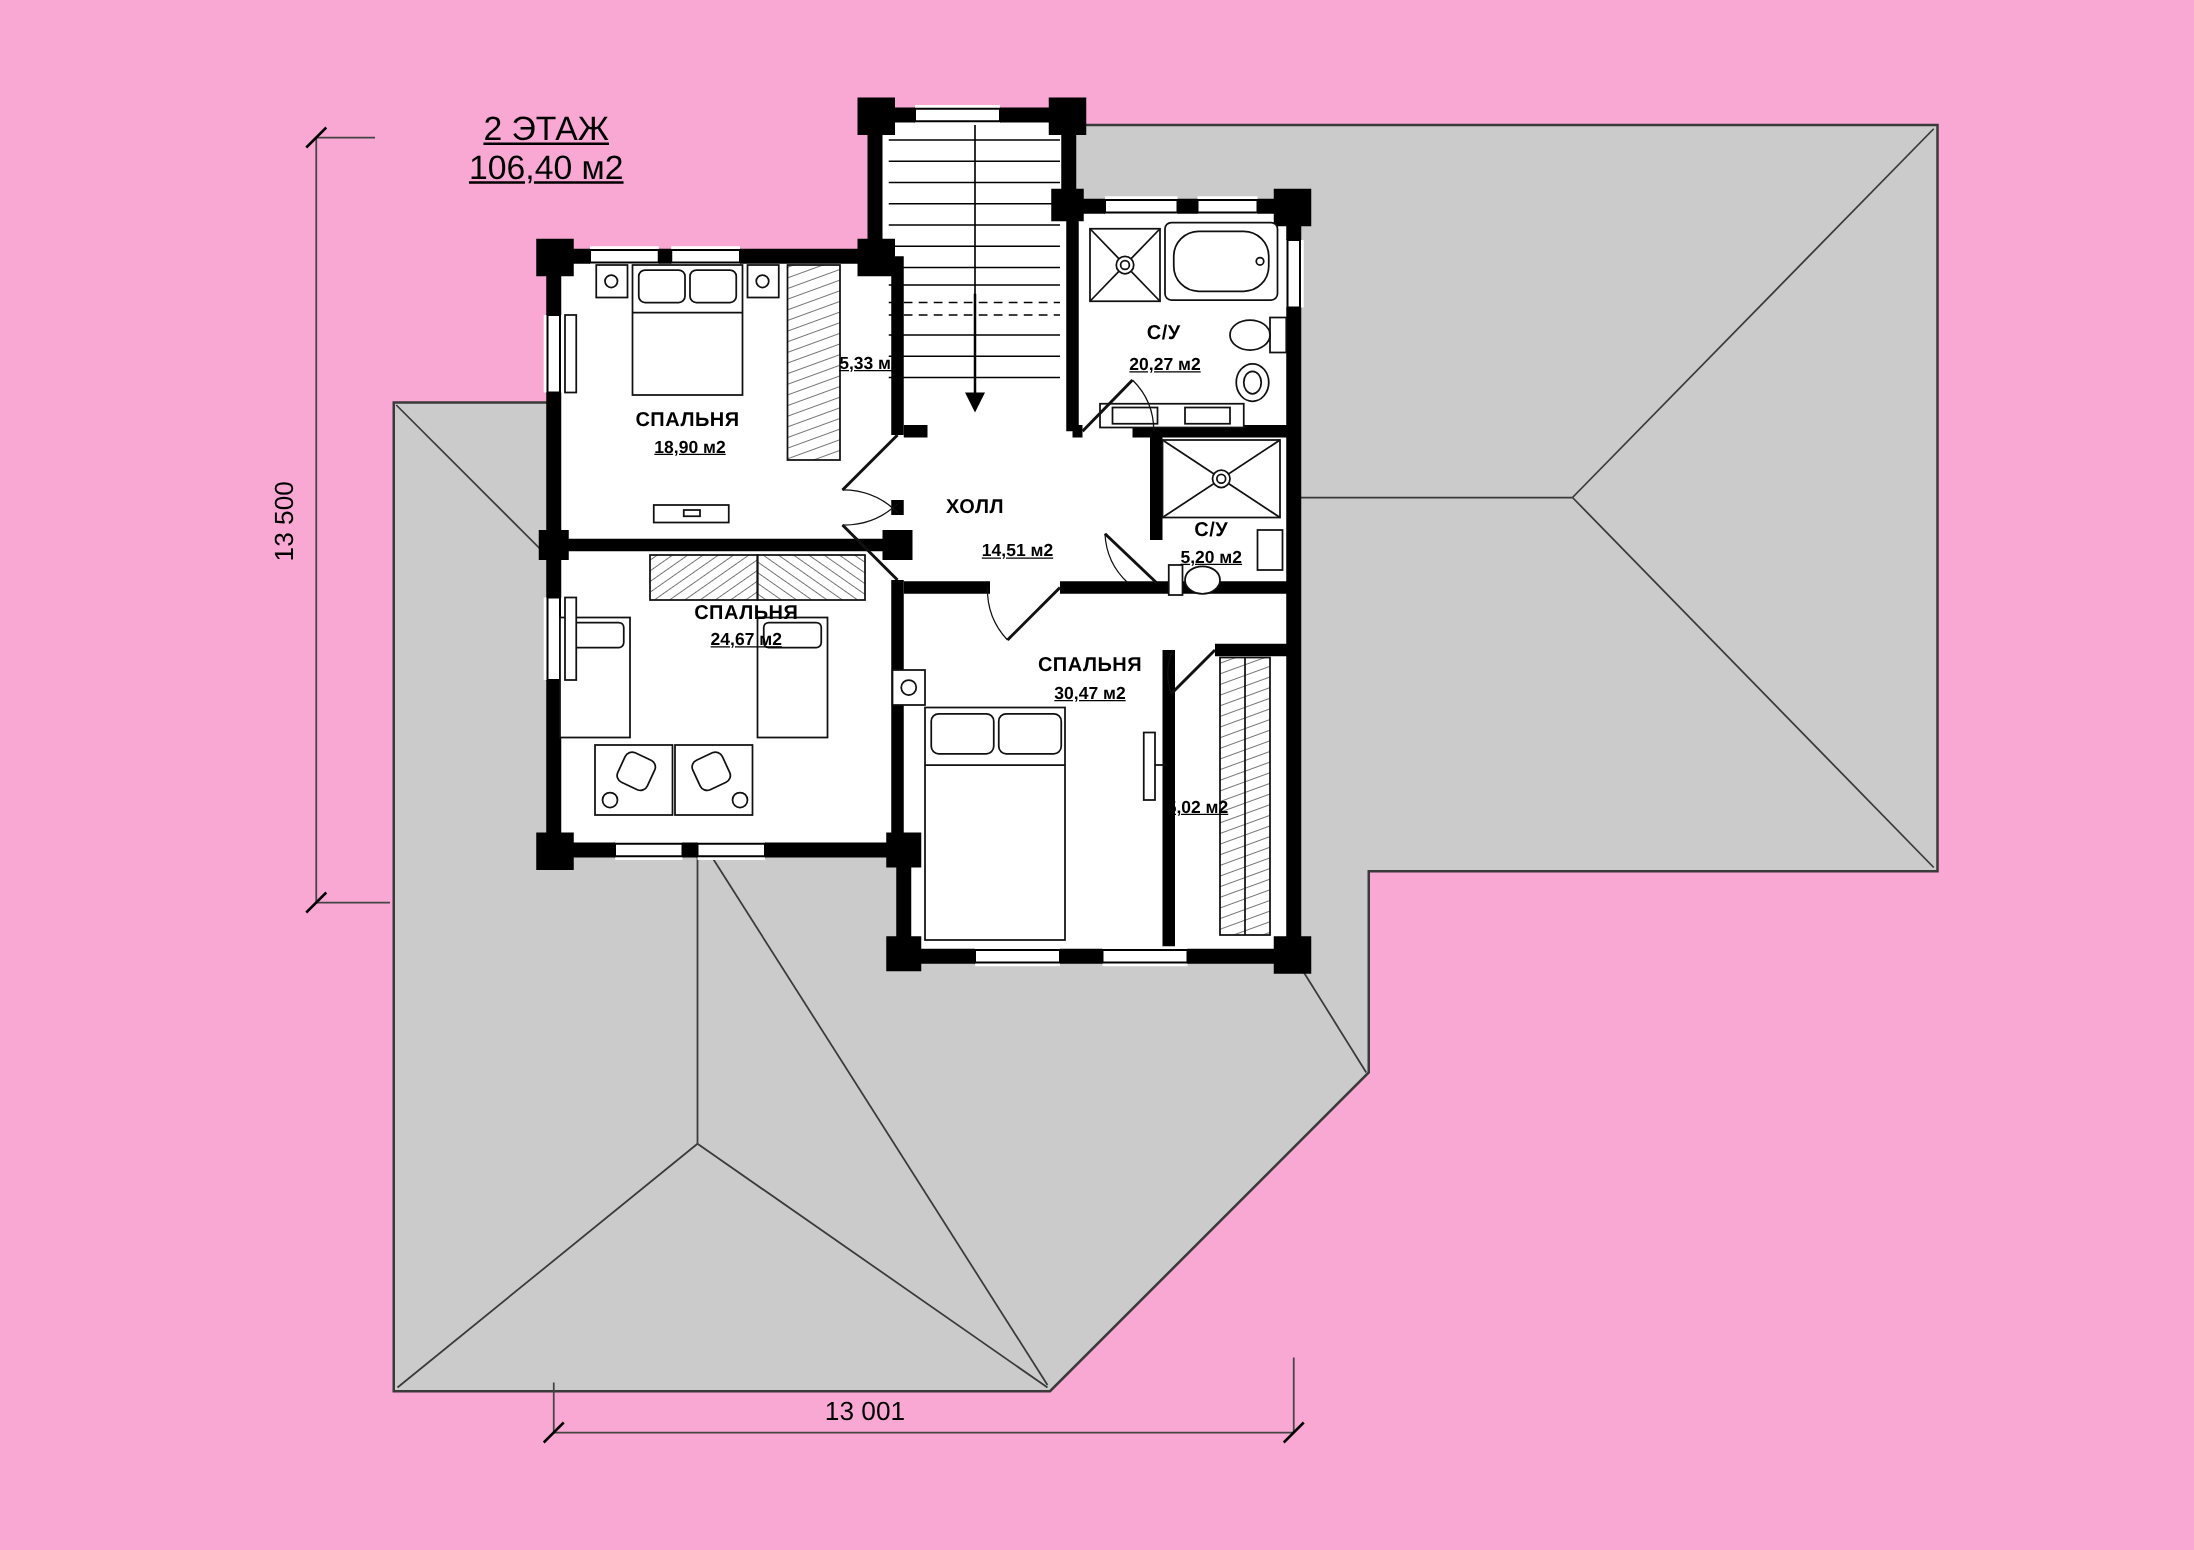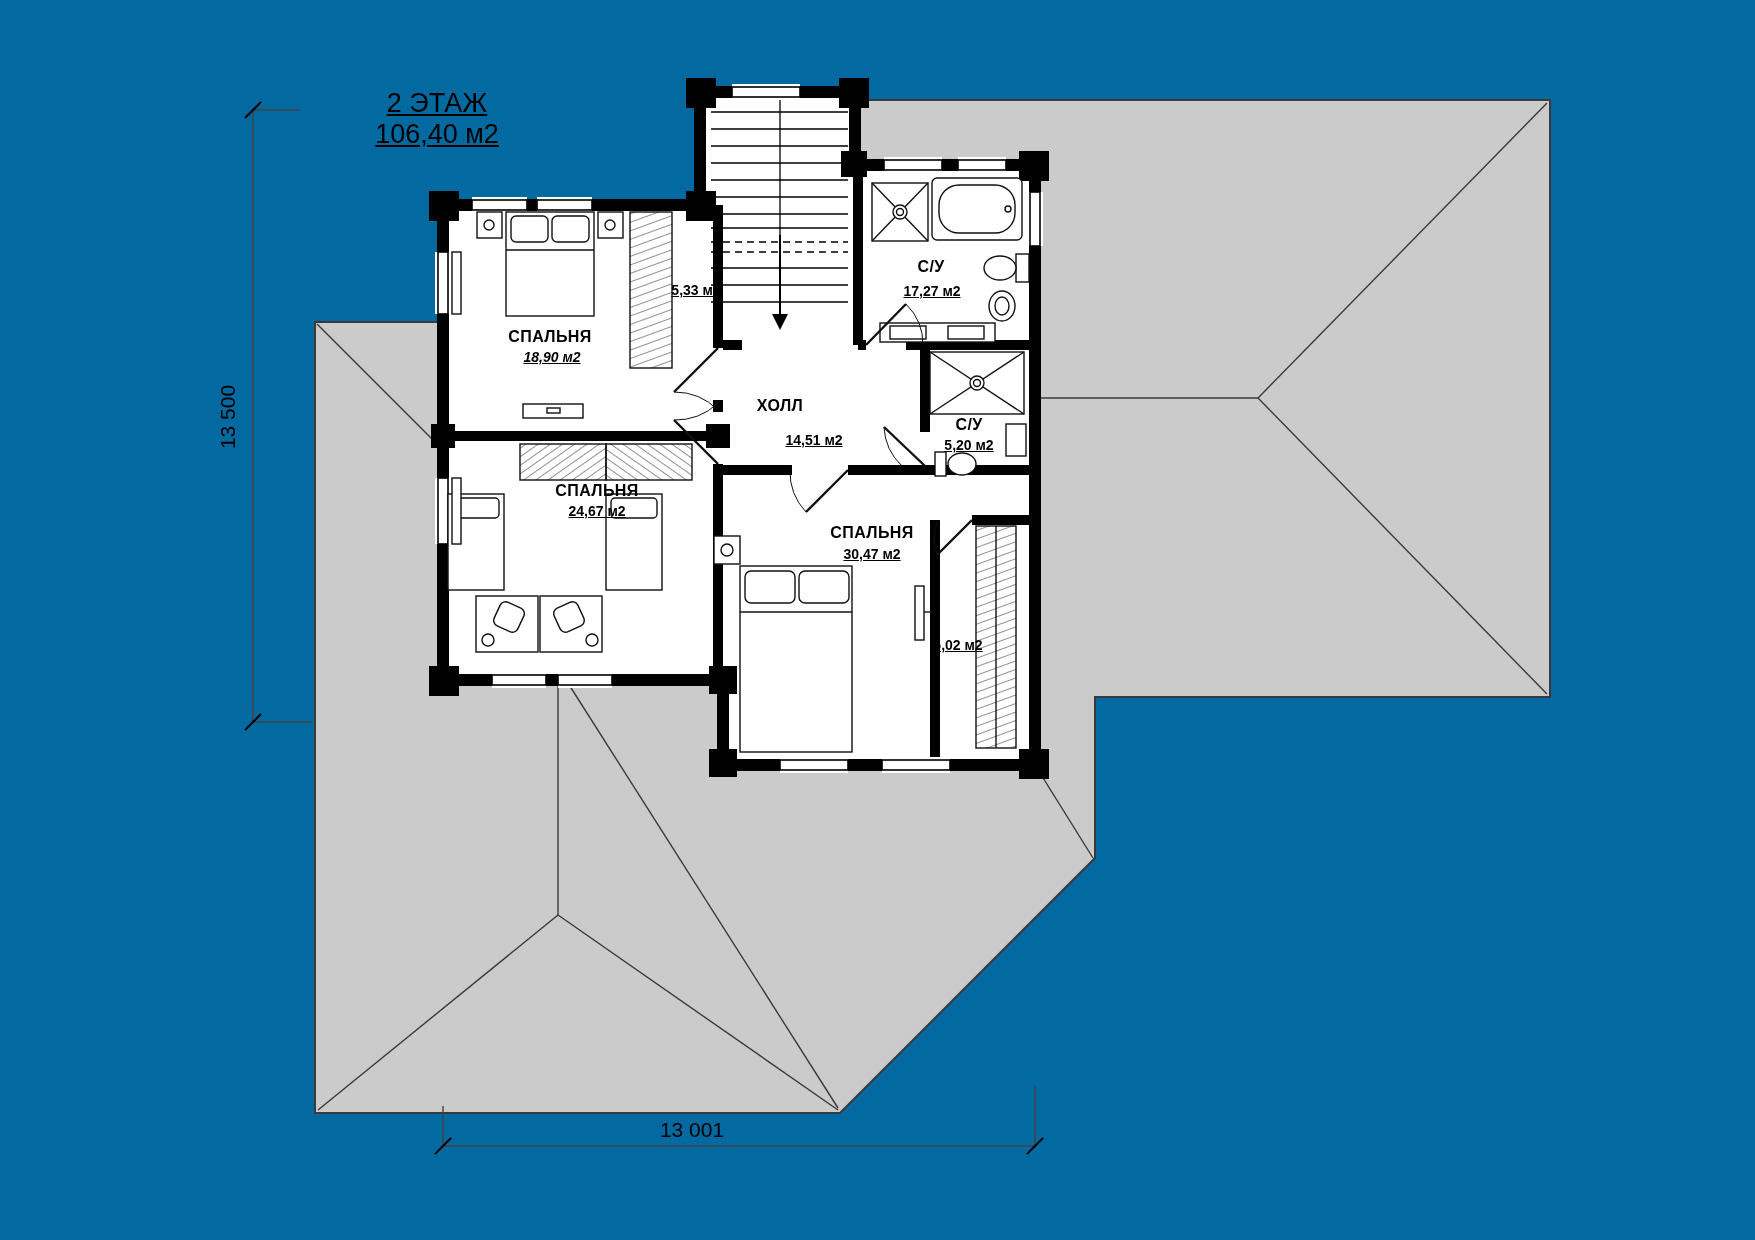--- a/index.html
+++ b/index.html
@@ -1,16 +1,16 @@
 <!DOCTYPE html>
 <html><head>
 <meta charset="utf-8">
 <style>
   html,body{margin:0;padding:0;background:#ffffff;}
-  .canvas{position:relative;width:1755px;height:1240px;background:#0369a1;overflow:hidden;
+  .canvas{position:relative;width:1755px;height:1240px;background:#f9a8d4;overflow:hidden;
           font-family:"Liberation Sans", sans-serif;color:#000;}
   svg{position:absolute;left:0;top:0;}
   .lbl{position:absolute;transform:translateX(-50%);text-align:center;white-space:nowrap;}
   .room-name{font-size:16px;font-weight:bold;letter-spacing:.4px;}
   .room-area{font-size:14px;font-weight:bold;text-decoration:underline;}
   .plan-title{font-size:27px;font-weight:400;text-decoration:underline;line-height:31px;}
   .dim-text{font-size:21px;font-weight:400;}
   .dim-vert{transform:translateX(-50%) rotate(-90deg);transform-origin:center;}
 </style>
 </head>
@@ -293,33 +293,33 @@
 
   <div class="lbl plan-title" style="left:437px;top:88px;">
     <div>2 ЭТАЖ</div>
     <div>106,40 м2</div>
   </div>
 
   <div class="lbl dim-text dim-vert" style="left:228px;top:405px;">13 500</div>
   <div class="lbl dim-text" style="left:692px;top:1118px;">13 001</div>
 
   <div class="lbl room-name" style="left:550px;top:328px;">СПАЛЬНЯ</div>
-  <div class="lbl room-area" style="left:552px;top:349px;font-style:italic;">18,90 м2</div>
+  <div class="lbl room-area" style="left:552px;top:349px;">18,90 м2</div>
 
   <div class="lbl room-name" style="left:597px;top:482px;">СПАЛЬНЯ</div>
   <div class="lbl room-area" style="left:597px;top:503px;">24,67 м2</div>
 
   <div class="lbl room-name" style="left:872px;top:524px;">СПАЛЬНЯ</div>
   <div class="lbl room-area" style="left:872px;top:546px;">30,47 м2</div>
 
   <div class="lbl room-name" style="left:780px;top:397px;">ХОЛЛ</div>
   <div class="lbl room-area" style="left:814px;top:432px;">14,51 м2</div>
 
   <div class="lbl room-name" style="left:931px;top:258px;">С/У</div>
-  <div class="lbl room-area" style="left:932px;top:283px;">17,27 м2</div>
+  <div class="lbl room-area" style="left:932px;top:283px;">20,27 м2</div>
 
   <div class="lbl room-name" style="left:969px;top:416px;">С/У</div>
   <div class="lbl room-area" style="left:969px;top:437px;">5,20 м2</div>
 
   <div class="lbl room-area" style="left:696px;top:282px;">5,33 м2</div>
   <div class="lbl room-area" style="left:958px;top:637px;">5,02 м2</div>
 
 </div>
 
 </body></html>

